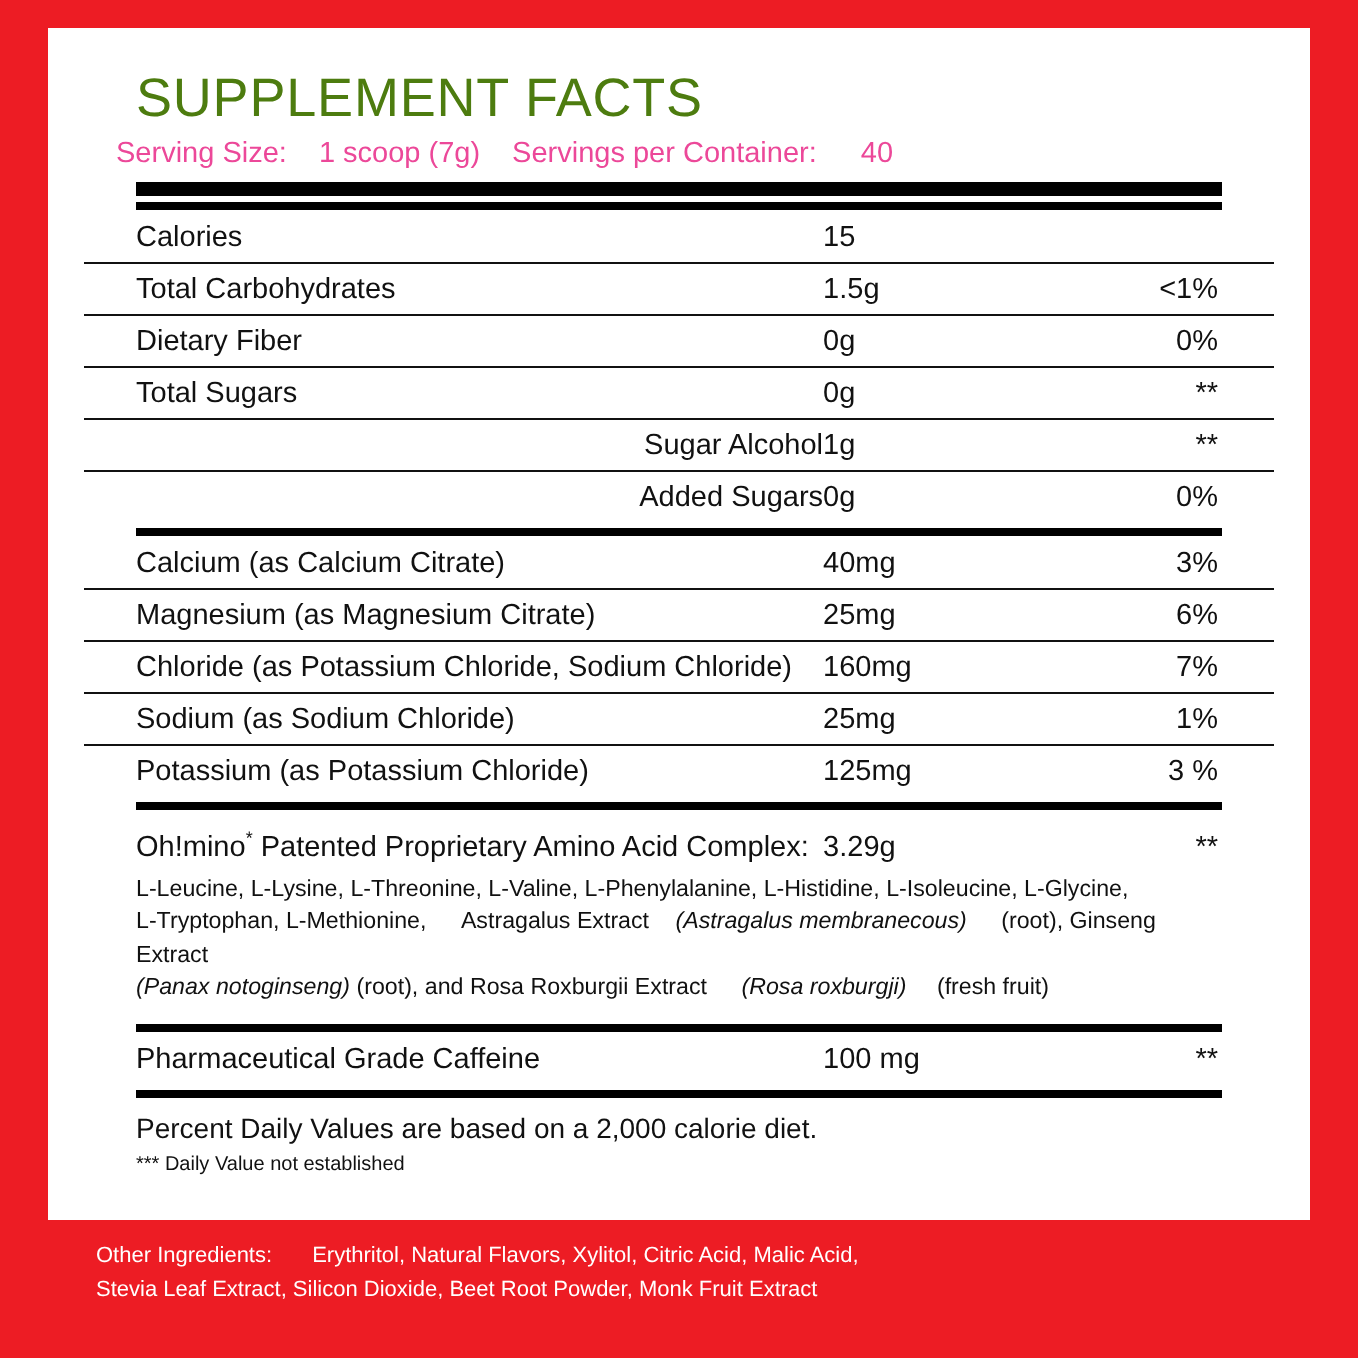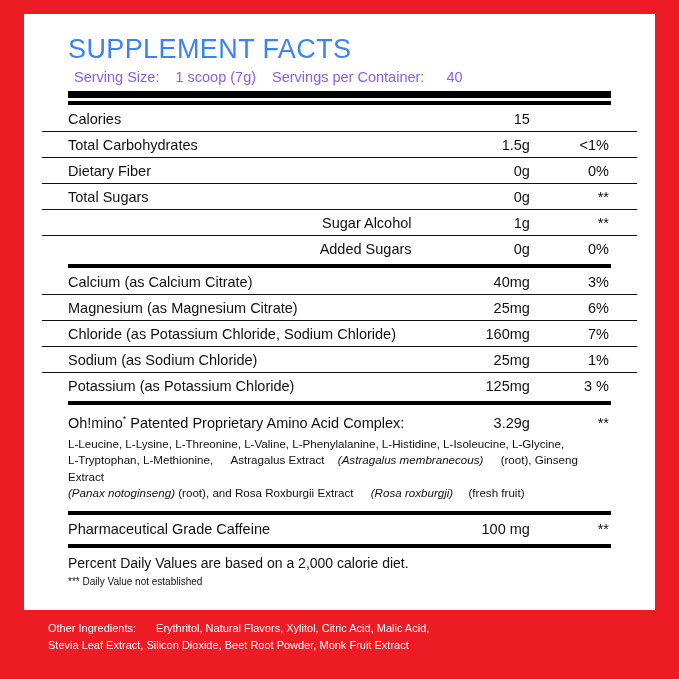--- a/index.html
+++ b/index.html
@@ -24,48 +24,48 @@
     background: #ffffff;
     box-sizing: border-box;
     padding: 14px 18px 16px 18px;
     width: 631px;
     height: 596px;
     position: relative;
   }
   .title {
     font-size: 27px;
     letter-spacing: 0.4px;
-    color: #3b82f6;
+    color: #4d7c0f;
     margin: 6px 0 4px 26px;
     font-weight: 400;
   }
   .serving-line {
     font-size: 14.5px;
-    color: #8b5cf6;
-    margin: 0 0 6px 32px;
+    color: #ec4899;
+    margin: 0 0 6px 16px;
     white-space: nowrap;
   }
   .serving-line .lbl { }
   .serving-line .val { }
   .sp2 { display: inline-block; width: 16px; }
   .sp3 { display: inline-block; width: 22px; }
 
   .tbl {
     width: 100%;
     border-collapse: collapse;
     table-layout: fixed;
     font-size: 14.5px;
     color: #111;
   }
   .tbl td {
     padding: 5px 0 4px 0;
     vertical-align: bottom;
   }
   .c-name { width: 64%; padding-left: 26px !important; }
-  .c-amt  { width: 22%; text-align: right; padding-right: 6px !important; }
+  .c-amt  { width: 22%; padding-right: 6px !important; }
   .c-dv   { width: 14%; text-align: right; padding-right: 28px !important; }
   .bar-thick {
     height: 7px;
     background: #000;
     margin: 3px 26px 1px 26px;
   }
   .bar-med {
     height: 4px;
     background: #000;
     margin: 3px 26px 1px 26px;

